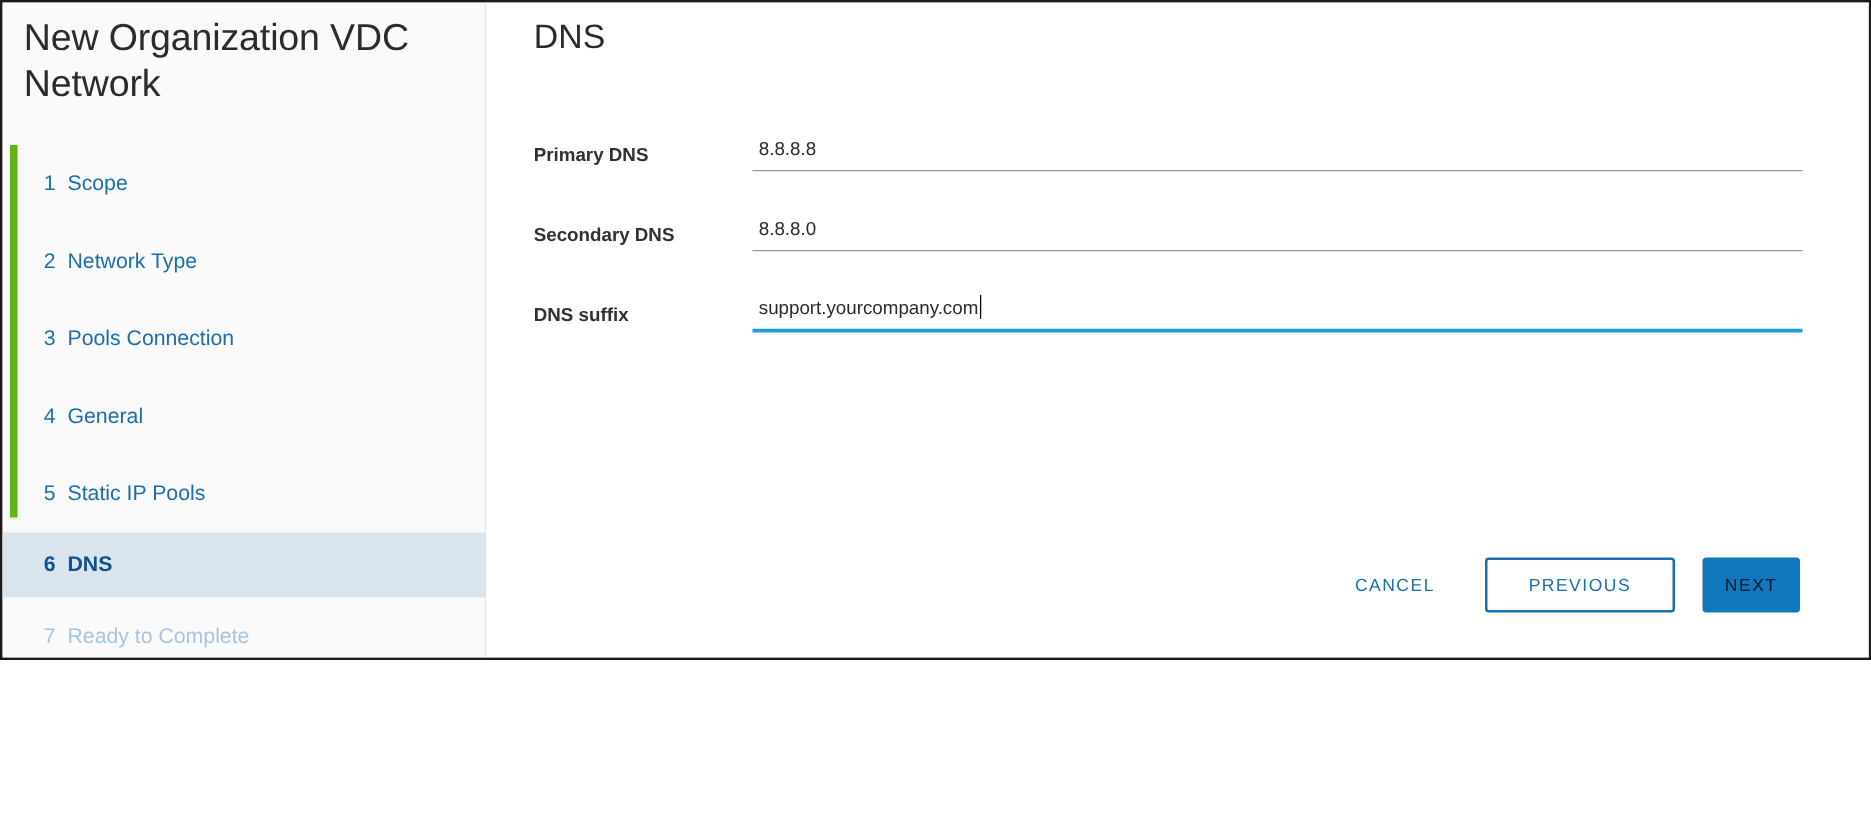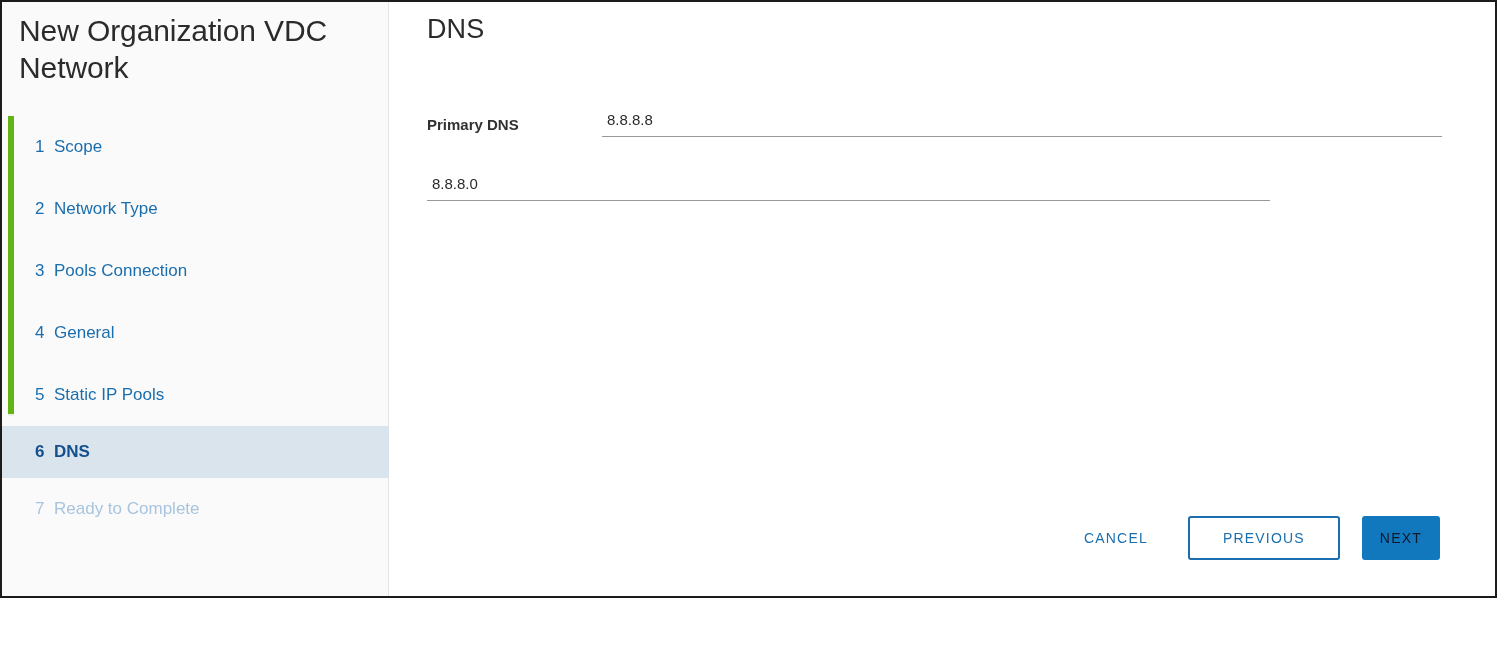--- a/index.html
+++ b/index.html
@@ -8,21 +8,21 @@
     width: 1497px;
     height: 659px;
     background: #ffffff;
     font-family: "Liberation Sans", sans-serif;
     -webkit-font-smoothing: antialiased;
   }
 
   .window {
     position: relative;
     width: 1497px;
-    height: 598px;
+    height: 528px;
     border: 2px solid #1b1b1b;
     background: #ffffff;
     display: flex;
     overflow: hidden;
   }
 
   
   .sidebar {
     position: relative;
     width: 387px;
@@ -271,26 +271,35 @@
 
     <div class="form-row">
       <div class="form-label">Primary DNS</div>
       <div class="field">
         <input type="text" value="8.8.8.8" style="">
         <div class="underline"></div>
       </div>
     </div>
 
     <div class="form-row">
+      <div class="form-label">Secondary DNS</div>
       <div class="field">
         <input type="text" value="8.8.8.0" style="">
         <div class="underline"></div>
       </div>
     </div>
 
+    <div class="form-row">
+      <div class="form-label">DNS suffix</div>
+      <div class="field focused">
+        <input type="text" id="dns-suffix-input" value="support.yourcompany.com" style="">
+        <div class="caret" id="dns-caret" style="left: 181.641px;"></div>
+        <div class="underline"></div>
+      </div>
+    </div>
 
     <div class="footer">
       <button class="btn btn-flat">CANCEL</button>
       <button class="btn btn-outline">PREVIOUS</button>
       <button class="btn btn-solid">NEXT</button>
     </div>
 
   </div>
 </div>
 

